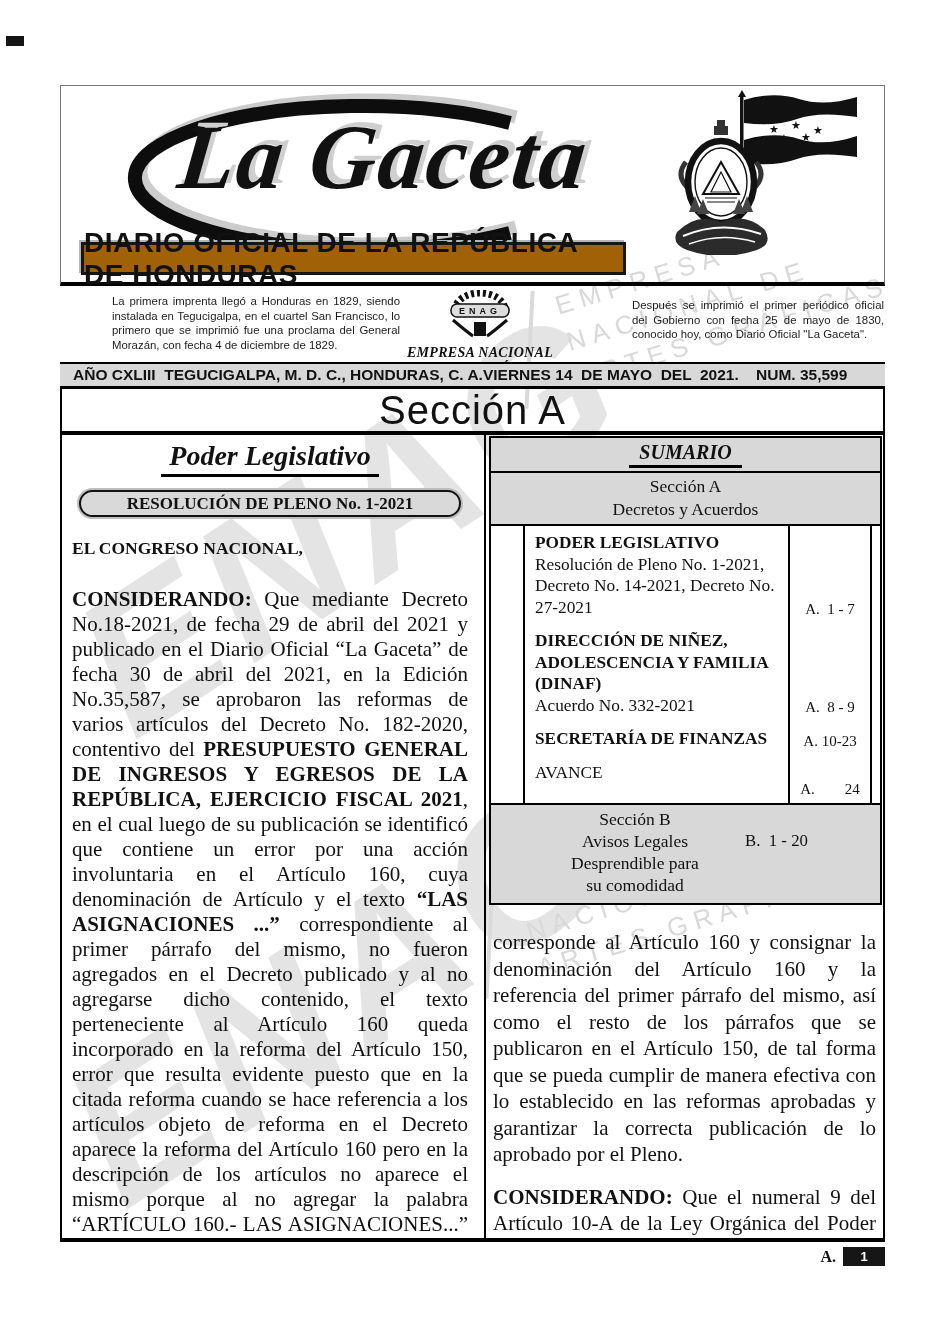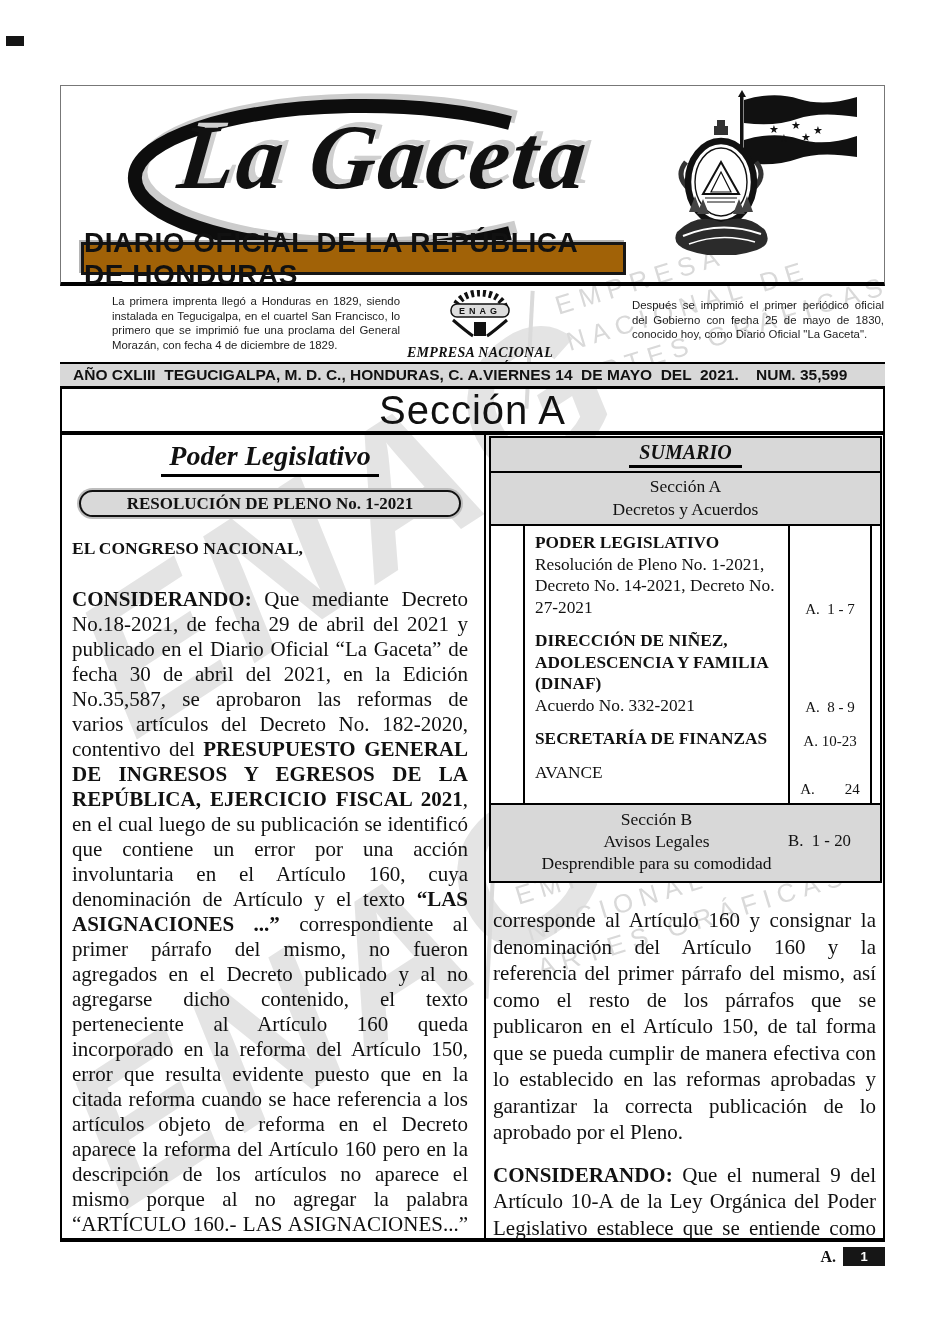--- a/index.html
+++ b/index.html
@@ -84,21 +84,21 @@
   .sum-row .sp1 { border-right:2px solid #000; }
   .sum-row .cells { padding:1px 8px 11px 10px; font-size:17.3px; line-height:21.5px; }
   .sum-row.first .cells { padding-top:6px; }
   .sum-row.last .cells { padding-bottom:20px; }
   .sum-row .cells b { display:block; }
   .sum-row .pg { border-left:2px solid #000; border-right:2px solid #000; display:flex;
                  align-items:flex-end; justify-content:center; padding-bottom:11px;
                  white-space:pre; font-size:15px; }
   .sum-row.last .pg { padding-bottom:5px; }
   .sum-footer { padding:3px 0 7px; font-size:17.5px; line-height:22px; }
-  .sf-row { display:grid; grid-template-columns:34px 1fr 84px 8px; }
+  .sf-row { display:grid; grid-template-columns:34px 1fr 84px 8px;gap:43px; }
   .sf-row .c { text-align:center; }
   .sf-row .pg { white-space:pre; display:flex; align-items:flex-end; font-size:16.8px; }
 
   
   .page-num { position:absolute; z-index:1; top:1247px; right:60px; display:flex; align-items:center; gap:7px; }
   .pf-a { font-weight:bold; font-size:16px; }
   .pf-box { width:42px; height:19px; background:#161616; color:#fff;
             font-family:"Liberation Sans", sans-serif; font-weight:bold; font-size:13px;
             display:flex; align-items:center; justify-content:center; }
 </style>

